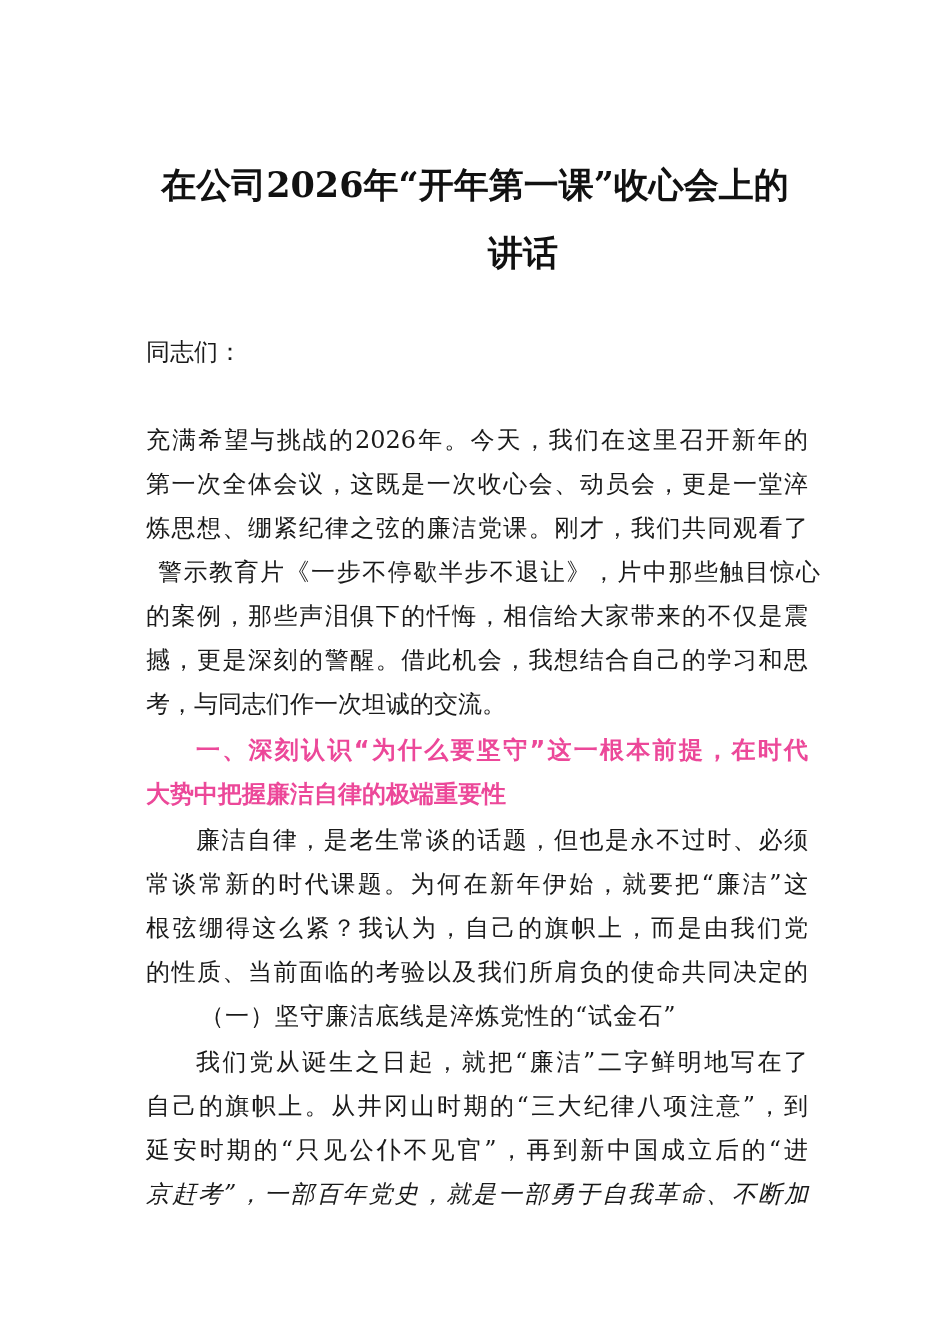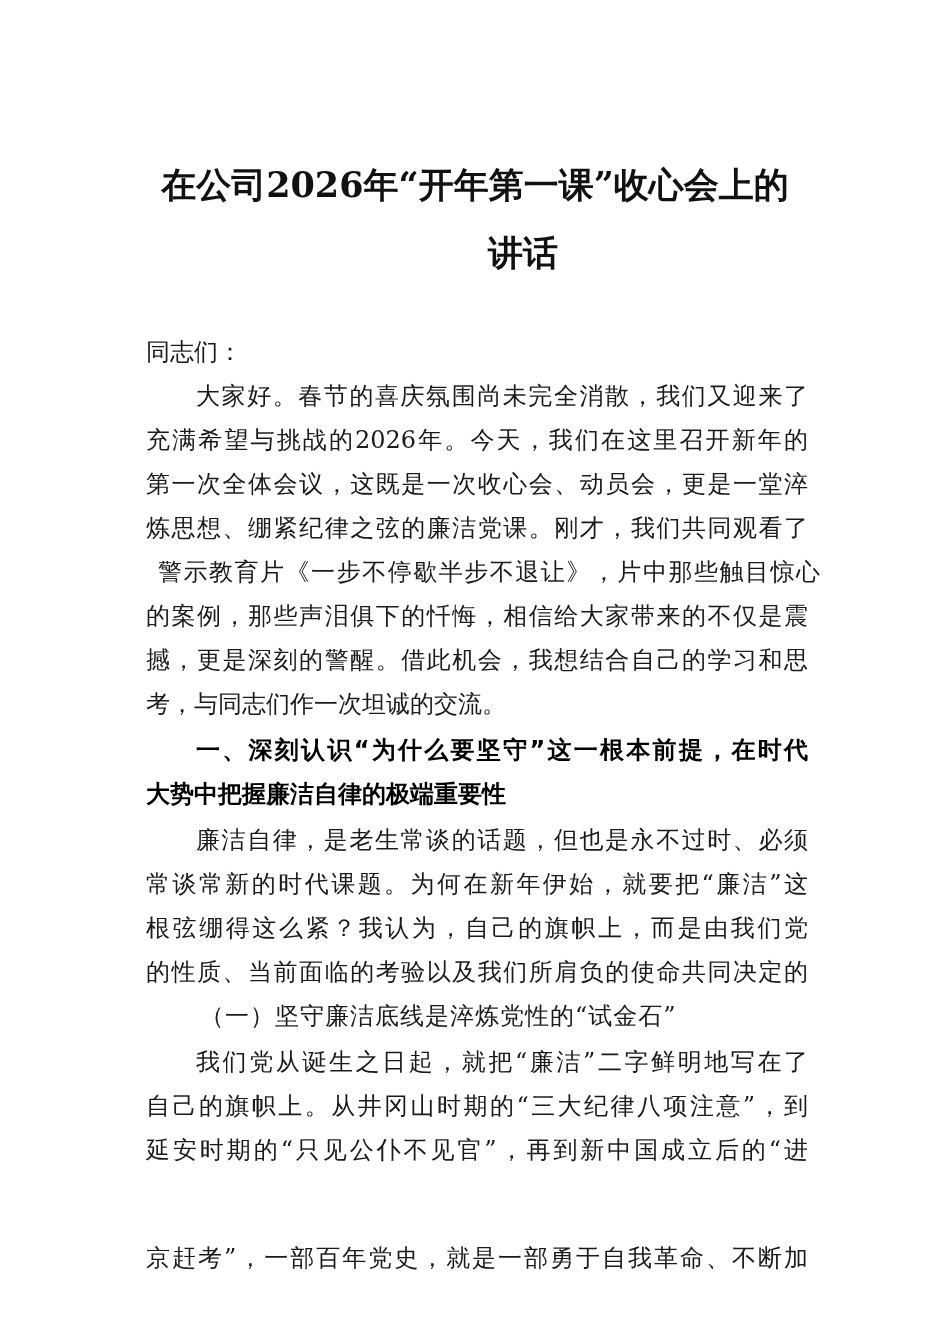--- a/index.html
+++ b/index.html
@@ -7,33 +7,32 @@
          font-family: "DejaVu Serif", "Liberation Serif", serif; color: #111; }
   .page { position: absolute; left: 0; top: 0; width: 950px; height: 1344px; background: #fff; }
   .title { position: absolute; left: 0; width: 950px; text-align: center;
            font-family: "DejaVu Serif", "Liberation Serif", serif; font-weight: bold;
            font-size: 35px; letter-spacing: 0px; color: #111; white-space: nowrap; }
   .line { position: absolute; left: 146px; width: 662px; height: 44px; line-height: 44px;
           font-size: 24px; white-space: nowrap; color: #1a1a1a;
           text-align: justify; text-align-last: justify; }
   .line.indent { left: 196px; width: 612px; }
   .line.last { text-align-last: left; }
-  .line.h1 { font-family: "DejaVu Sans", "Liberation Sans", sans-serif; font-weight: bold; color: #000000; }
+  .line.h1 { font-family: "DejaVu Sans", "Liberation Sans", sans-serif; font-weight: bold; color: #ec4899; }
   .line.h2 { left: 200px; width: 520px; text-align-last: left; letter-spacing: 1px; }
 </style>
 </head>
 <body>
 
 <div class="page">
   <div class="title" style="top:162px;">在公司2026年“开年第一课”收心会上的</div>
   <div class="title" style="top:230px;margin-left:48px;">讲话</div>
 
   <div class="line last" style="top:330px;">同志们：</div>
 
-  <div class="line indent" style="top:374px;">大家好。春节的喜庆氛围尚未完全消散，我们又迎来了</div>
   <div class="line" style="top:418px;">充满希望与挑战的2026年。今天，我们在这里召开新年的</div>
   <div class="line" style="top:462px;">第一次全体会议，这既是一次收心会、动员会，更是一堂淬</div>
   <div class="line" style="top:506px;">炼思想、绷紧纪律之弦的廉洁党课。刚才，我们共同观看了</div>
   <div class="line" style="top:550px;margin-left:12px;">警示教育片《一步不停歇半步不退让》，片中那些触目惊心</div>
   <div class="line" style="top:594px;">的案例，那些声泪俱下的忏悔，相信给大家带来的不仅是震</div>
   <div class="line" style="top:638px;">撼，更是深刻的警醒。借此机会，我想结合自己的学习和思</div>
   <div class="line last" style="top:682px;">考，与同志们作一次坦诚的交流。</div>
 
   <div class="line indent h1" style="top:728px;">一、深刻认识“为什么要坚守”这一根本前提，在时代</div>
   <div class="line h1 last" style="top:772px;">大势中把握廉洁自律的极端重要性</div>
@@ -41,14 +40,14 @@
   <div class="line indent" style="top:818px;">廉洁自律，是老生常谈的话题，但也是永不过时、必须</div>
   <div class="line" style="top:862px;">常谈常新的时代课题。为何在新年伊始，就要把“廉洁”这</div>
   <div class="line" style="top:906px;">根弦绷得这么紧？我认为，自己的旗帜上，而是由我们党</div>
   <div class="line" style="top:950px;">的性质、当前面临的考验以及我们所肩负的使命共同决定的</div>
 
   <div class="line h2" style="top:994px;">（一）坚守廉洁底线是淬炼党性的“试金石”</div>
 
   <div class="line indent" style="top:1040px;">我们党从诞生之日起，就把“廉洁”二字鲜明地写在了</div>
   <div class="line" style="top:1084px;">自己的旗帜上。从井冈山时期的“三大纪律八项注意”，到</div>
   <div class="line" style="top:1128px;">延安时期的“只见公仆不见官”，再到新中国成立后的“进</div>
-  <div class="line" style="top:1236px;">京赶考”，一部百年党史，就是一部勇于自我革命、不断加</div>
+  <div class="line" style="top:1172px;font-style:italic;">京赶考”，一部百年党史，就是一部勇于自我革命、不断加</div>
 </div>
 
 </body></html>

